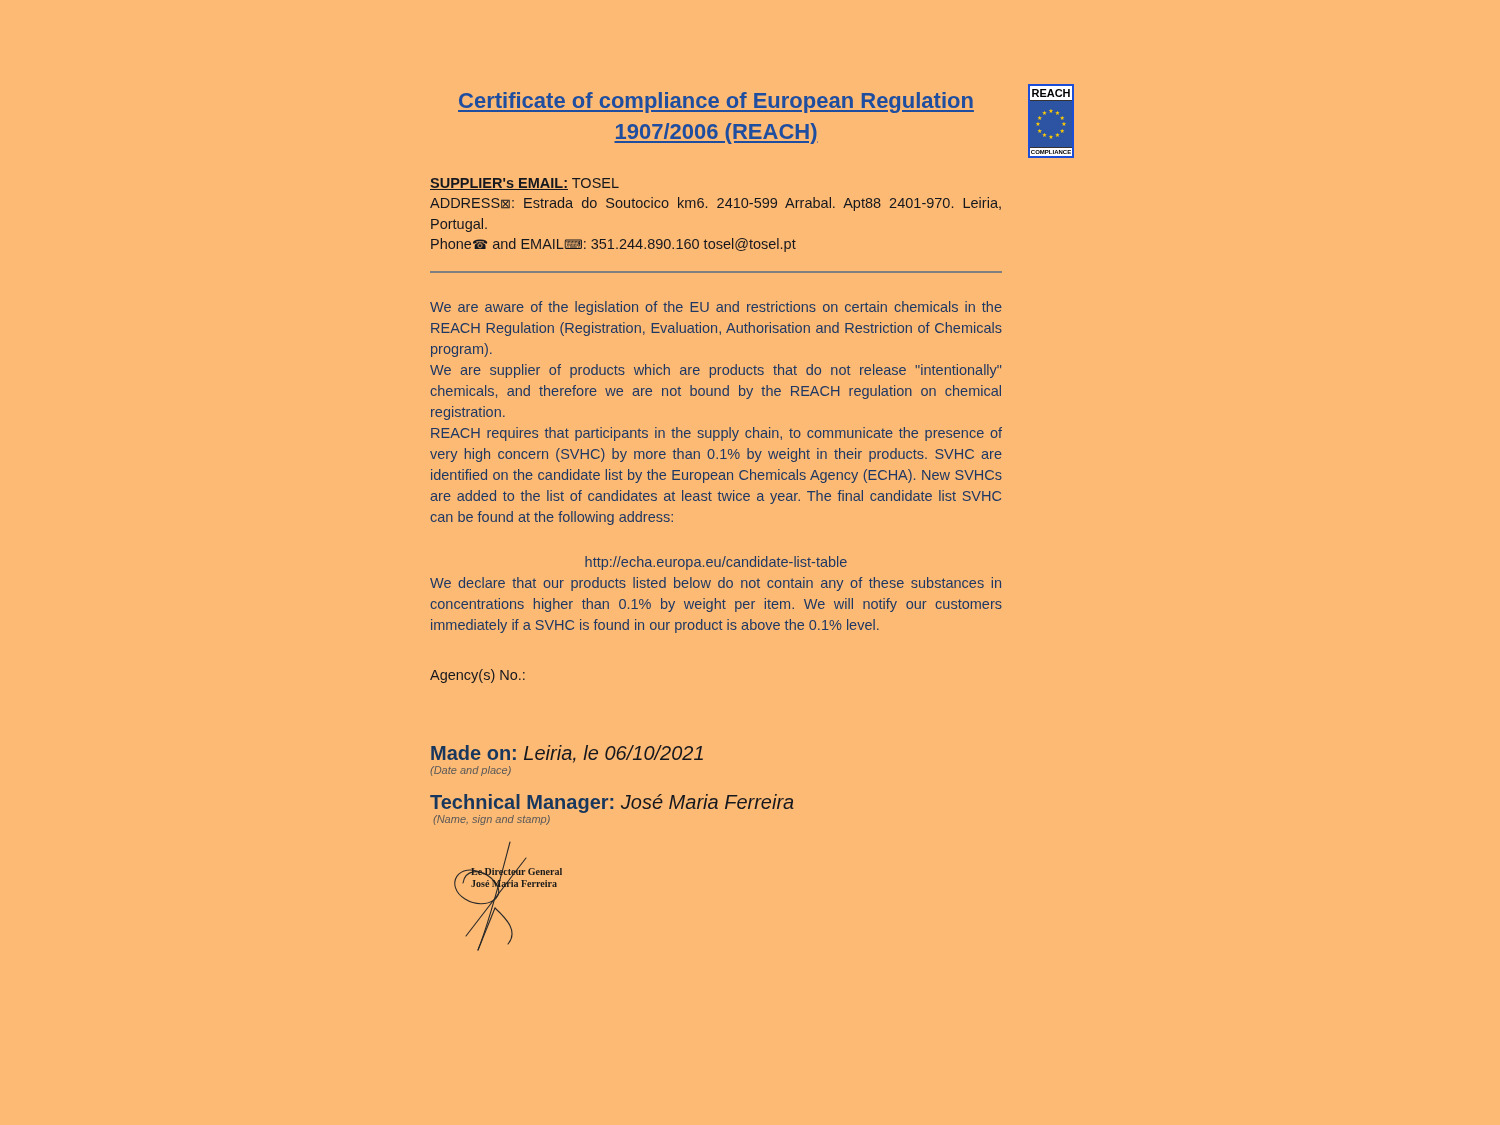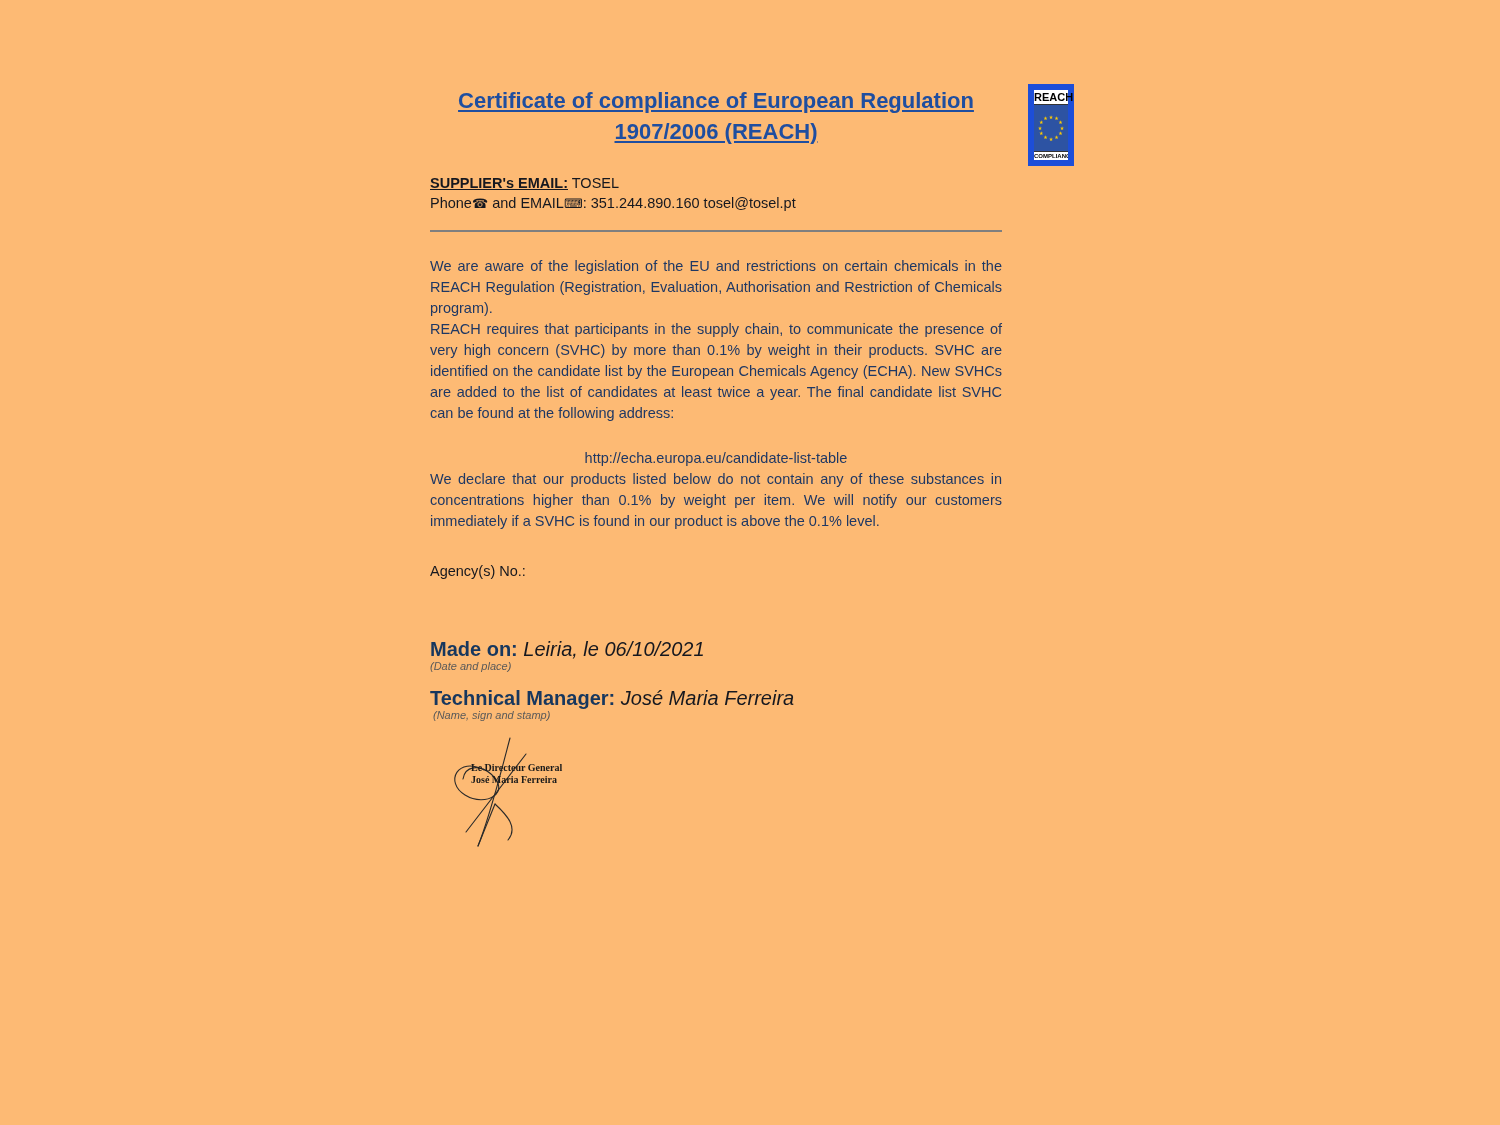--- a/index.html
+++ b/index.html
@@ -107,21 +107,21 @@
     line-height: 12px;
     color: #1a1a1a;
     white-space: nowrap;
     font-weight: bold;
   }
   .reach-logo {
     position: absolute;
     left: 1028px;
     top: 84px;
     width: 46px;
-    border: 6px solid #1d4ed8;
+    border: 2px solid #1d4ed8;
     box-sizing: border-box;
     background: #ffffff;
   }
   .logo-top {
     background: #ffffff;
     color: #000000;
     font-weight: bold;
     font-size: 11px;
     line-height: 14px;
     text-align: center;
@@ -154,27 +154,29 @@
 
   <div class="doc">
 
     <h1 class="title">
       <span class="title-line">Certificate of compliance of European Regulation</span>
       <span class="title-line">1907/2006 (REACH)</span>
     </h1>
 
     <div class="supplier">
       <div><span class="lbl-bu">SUPPLIER's EMAIL:</span><span> TOSEL</span></div>
+      <div><span>ADDRESS</span><span class="icon-glyph">⊠</span><span>: Estrada do Soutocico km6. 2410-599 Arrabal. Apt88 2401-970. Leiria, Portugal.</span></div>
       <div><span>Phone</span><span class="icon-glyph">☎</span><span> and EMAIL</span><span class="icon-glyph">⌨</span><span>: 351.244.890.160 tosel@tosel.pt</span></div>
     </div>
 
     <hr class="rule">
 
     <p class="body">We are aware of the legislation of the EU and restrictions on certain chemicals in the REACH Regulation (Registration, Evaluation, Authorisation and Restriction of Chemicals program).</p>
 
+    <p class="body mt-p2">We are supplier of products which are products that do not release "intentionally" chemicals, and therefore we are not bound by the REACH regulation on chemical registration.</p>
 
     <p class="body mt-p3">REACH requires that participants in the supply chain, to communicate the presence of very high concern (SVHC) by more than 0.1% by weight in their products. SVHC are identified on the candidate list by the European Chemicals Agency (ECHA). New SVHCs are added to the list of candidates at least twice a year. The final candidate list SVHC can be found at the following address:</p>
 
     <div class="link-row">
       <a>http://echa.europa.eu/candidate-list-table</a>
     </div>
 
     <p class="body mt-p4">We declare that our products listed below do not contain any of these substances in concentrations higher than 0.1% by weight per item. We will notify our customers immediately if a SVHC is found in our product is above the 0.1% level.</p>
 
     <div class="articles">Agency(s) No.:</div>

